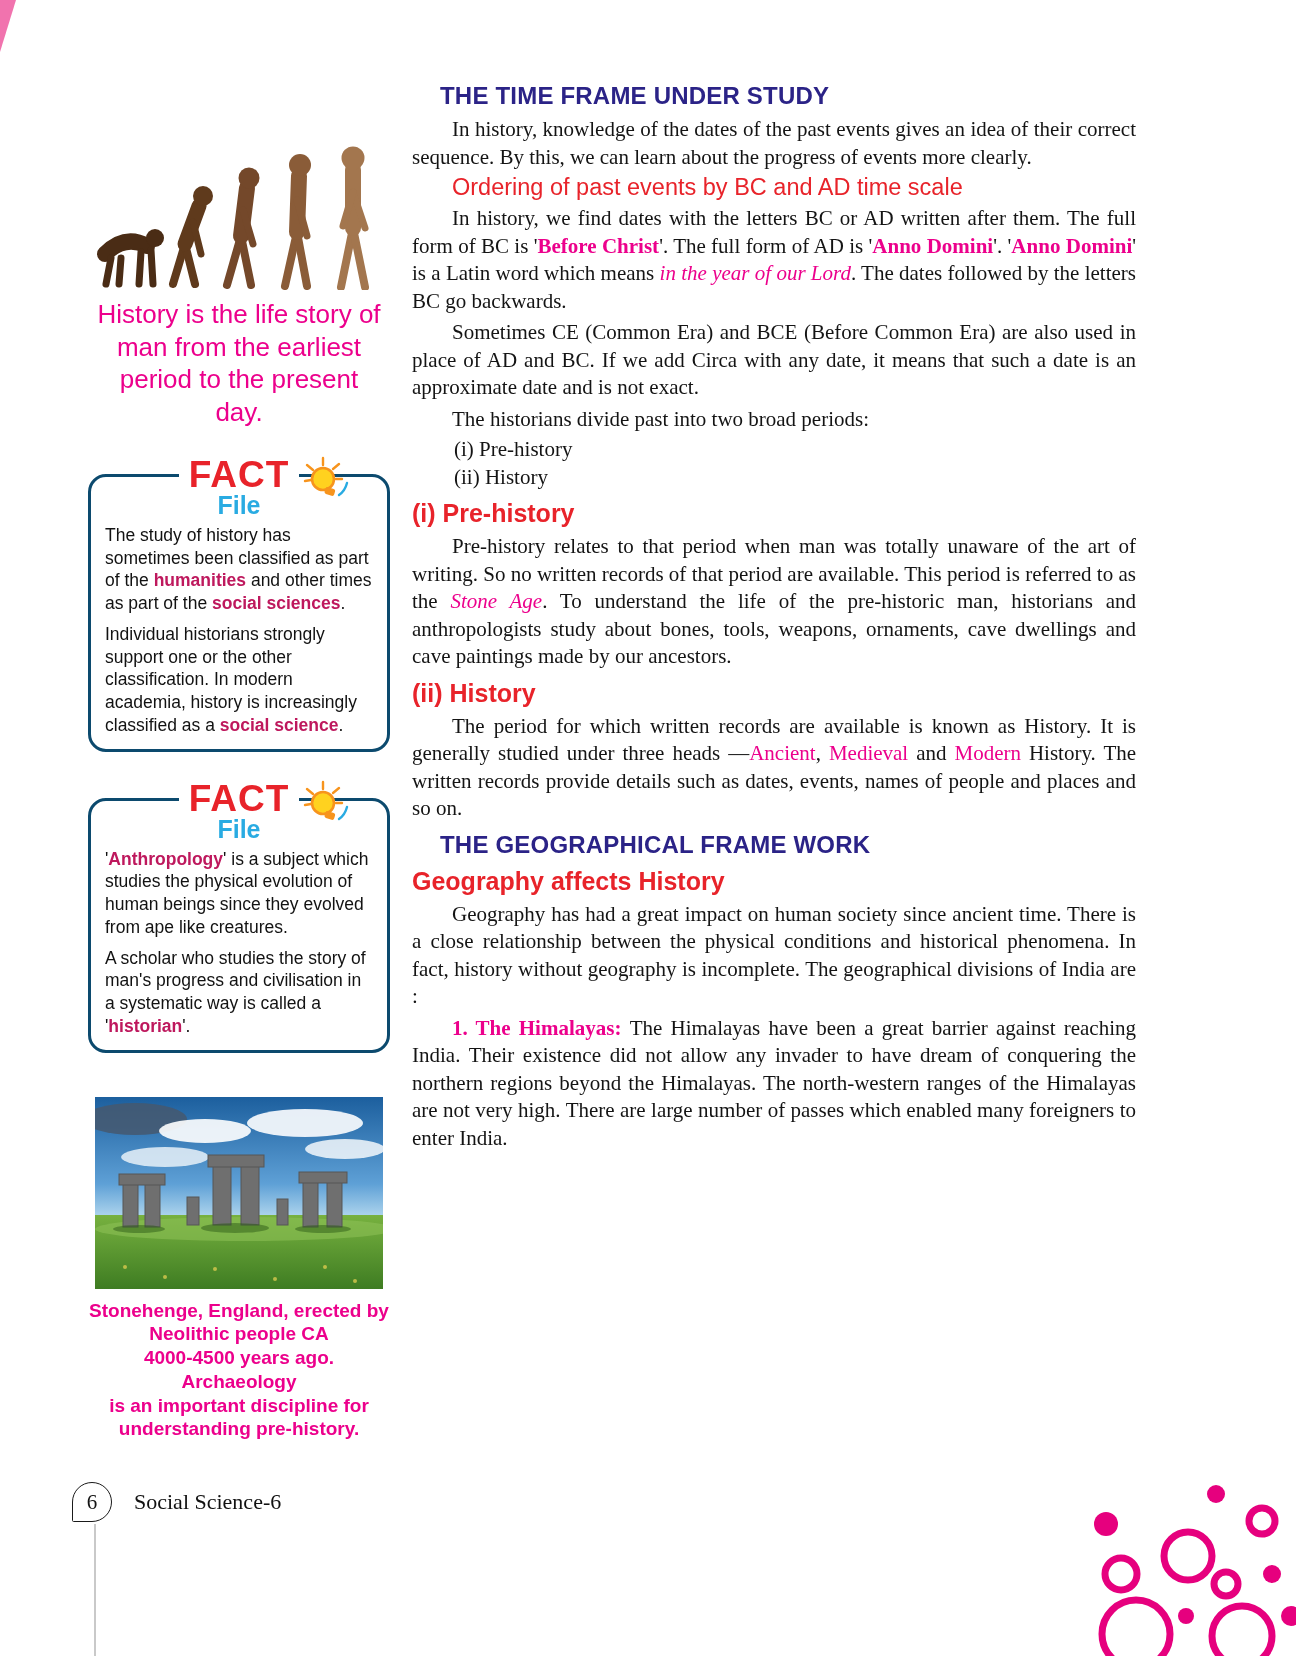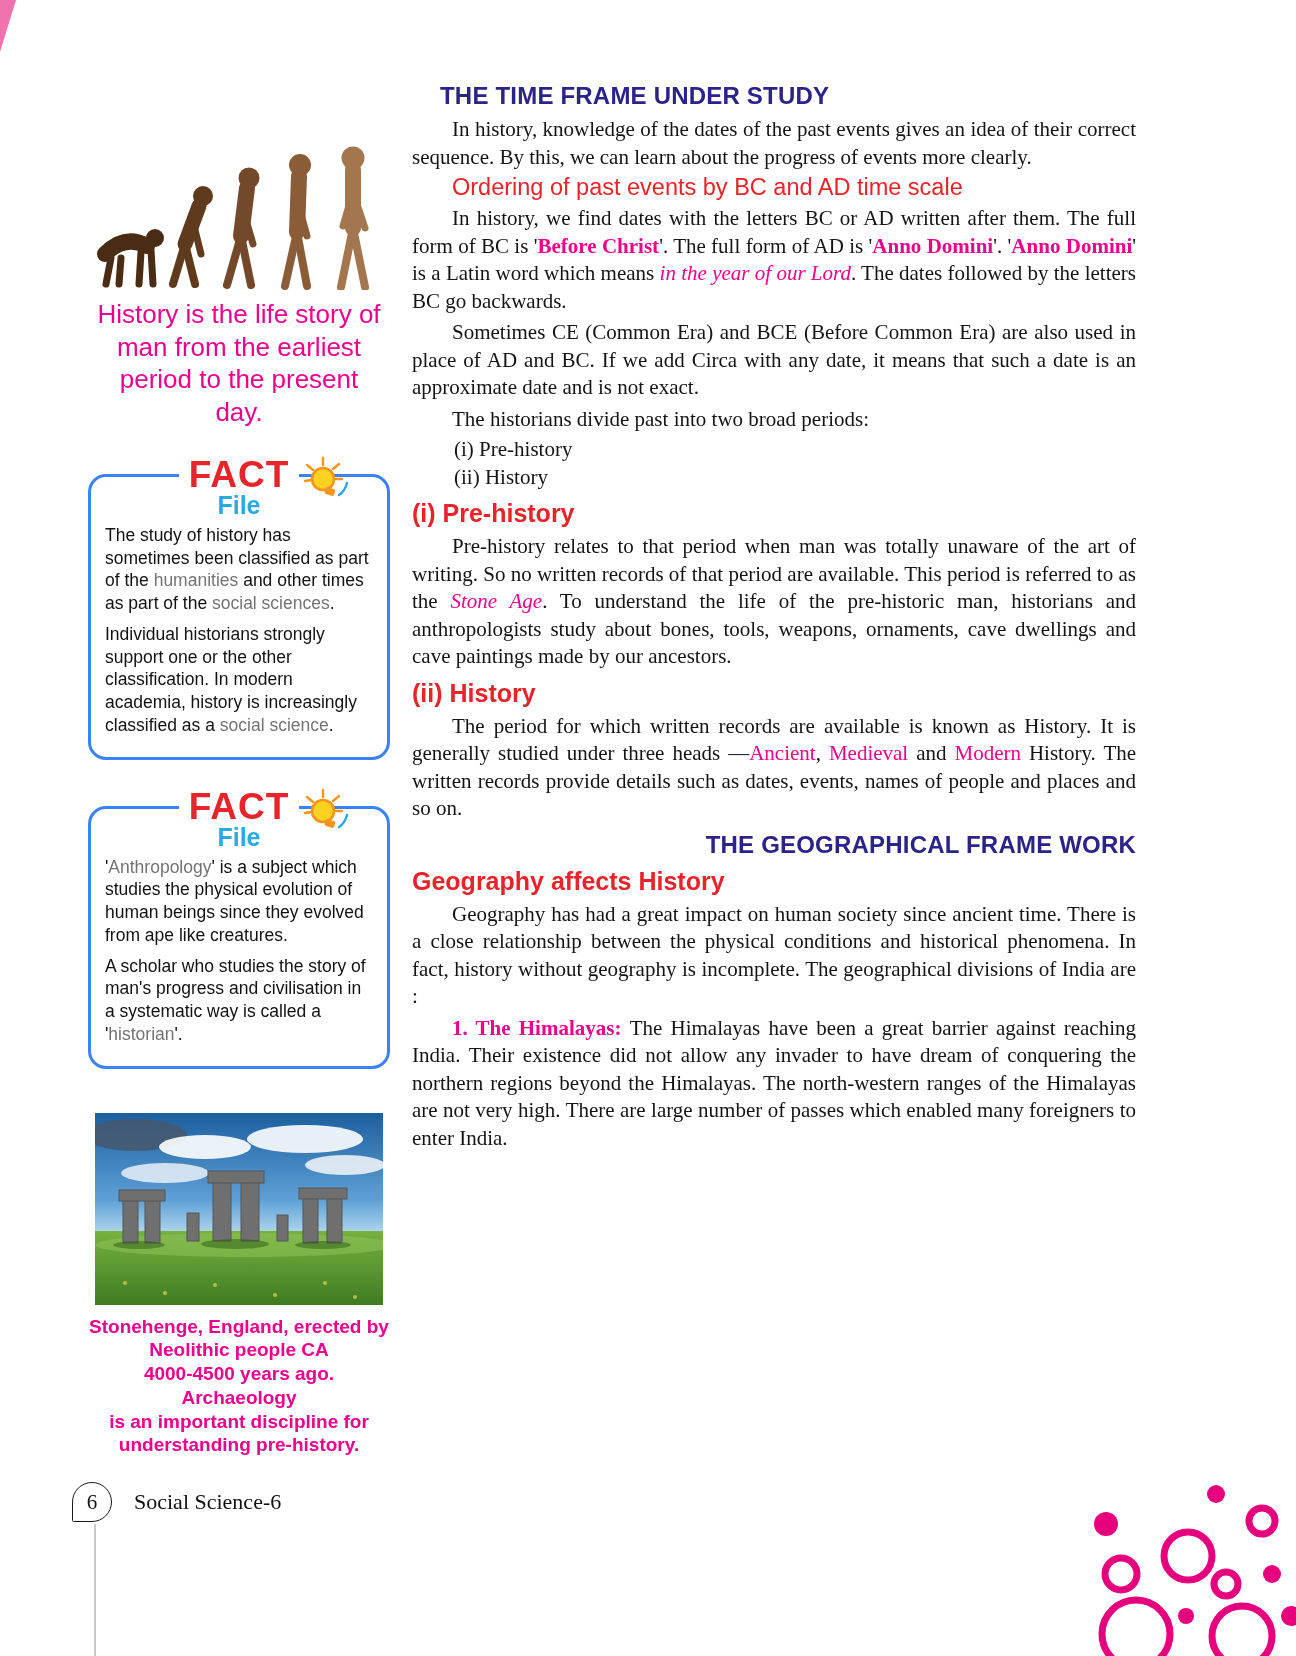--- a/index.html
+++ b/index.html
@@ -9,22 +9,22 @@
   }
   .content{position:absolute;left:88px;top:82px;width:1048px;display:flex;gap:22px;}
   
   .sidebar{flex:0 0 302px;width:302px;}
   .fig{display:block;margin:0 auto;}
   .caption{
     font-family:"Liberation Sans", sans-serif;color:#ec008c;
     font-size:26px;line-height:1.25;text-align:center;margin:8px 6px 0;
   }
   .fact-box{
-    border:3px solid #3b82f6;border-radius:18px;
-    margin-top:46px;padding:6px 14px 20px;position:relative;
+    border:3px solid #0c4a6e;border-radius:18px;
+    margin-top:46px;padding:6px 14px 12px;position:relative;
     font-family:"Liberation Sans", sans-serif;font-size:17.5px;line-height:1.3;color:#121212;
   }
   .fact-box p{margin:0 0 8px;}
   .fact-box p:last-child{margin-bottom:0;}
   .fact-title{
     text-align:center;position:relative;top:-26px;margin-bottom:-22px;
   }
   .fact-title .inner{display:inline-block;background:#fff;padding:0 10px;position:relative;}
   .fact-word{
     display:block;color:#e8232a;font-weight:800;font-size:37px;line-height:0.95;letter-spacing:1px;
@@ -41,31 +41,31 @@
   .main{flex:1;min-width:0;}
   .body{
     font-size:21px;line-height:27.5px;text-align:justify;margin:4px 0 3px;
     text-indent:40px;
   }
   .list-item{font-size:21px;line-height:27.5px;margin-left:42px;}
   .h-navy{
     font-family:"Liberation Sans", sans-serif;font-weight:800;color:#2b2387;
     font-size:24px;letter-spacing:0.2px;margin:0 0 6px;padding-left:28px;
   }
-  .h-navy.geo{margin-top:8px;margin-bottom:2px;text-align:right;}
+  .h-navy.geo{margin-top:8px;margin-bottom:2px;}
   .sub-red{
     font-family:"Liberation Sans", sans-serif;color:#e8232a;font-size:23.5px;
     margin:3px 0 4px 40px;
   }
   .h-red{
     font-family:"Liberation Sans", sans-serif;color:#e8232a;font-weight:800;
     font-size:25px;margin:8px 0 5px;
   }
   
-  .c-orange{color:#737373;}
+  .c-orange{color:#be185d;font-weight:bold;}
   .c-mag{color:#ec008c;}
   .c-magb{color:#ec008c;font-weight:bold;}
   .c-magi{color:#ec008c;font-style:italic;}
   
   .page-num{
     position:absolute;left:72px;top:1482px;width:38px;height:38px;border:1.8px solid #1a1a1a;
     border-radius:50% 50% 50% 4%;background:#fff;display:flex;align-items:center;justify-content:center;
     font-size:21px;font-family:"Liberation Serif", serif;
   }
   .footer-rule{position:absolute;left:94px;top:1524px;width:2px;height:132px;background:#c9c9c9;}

